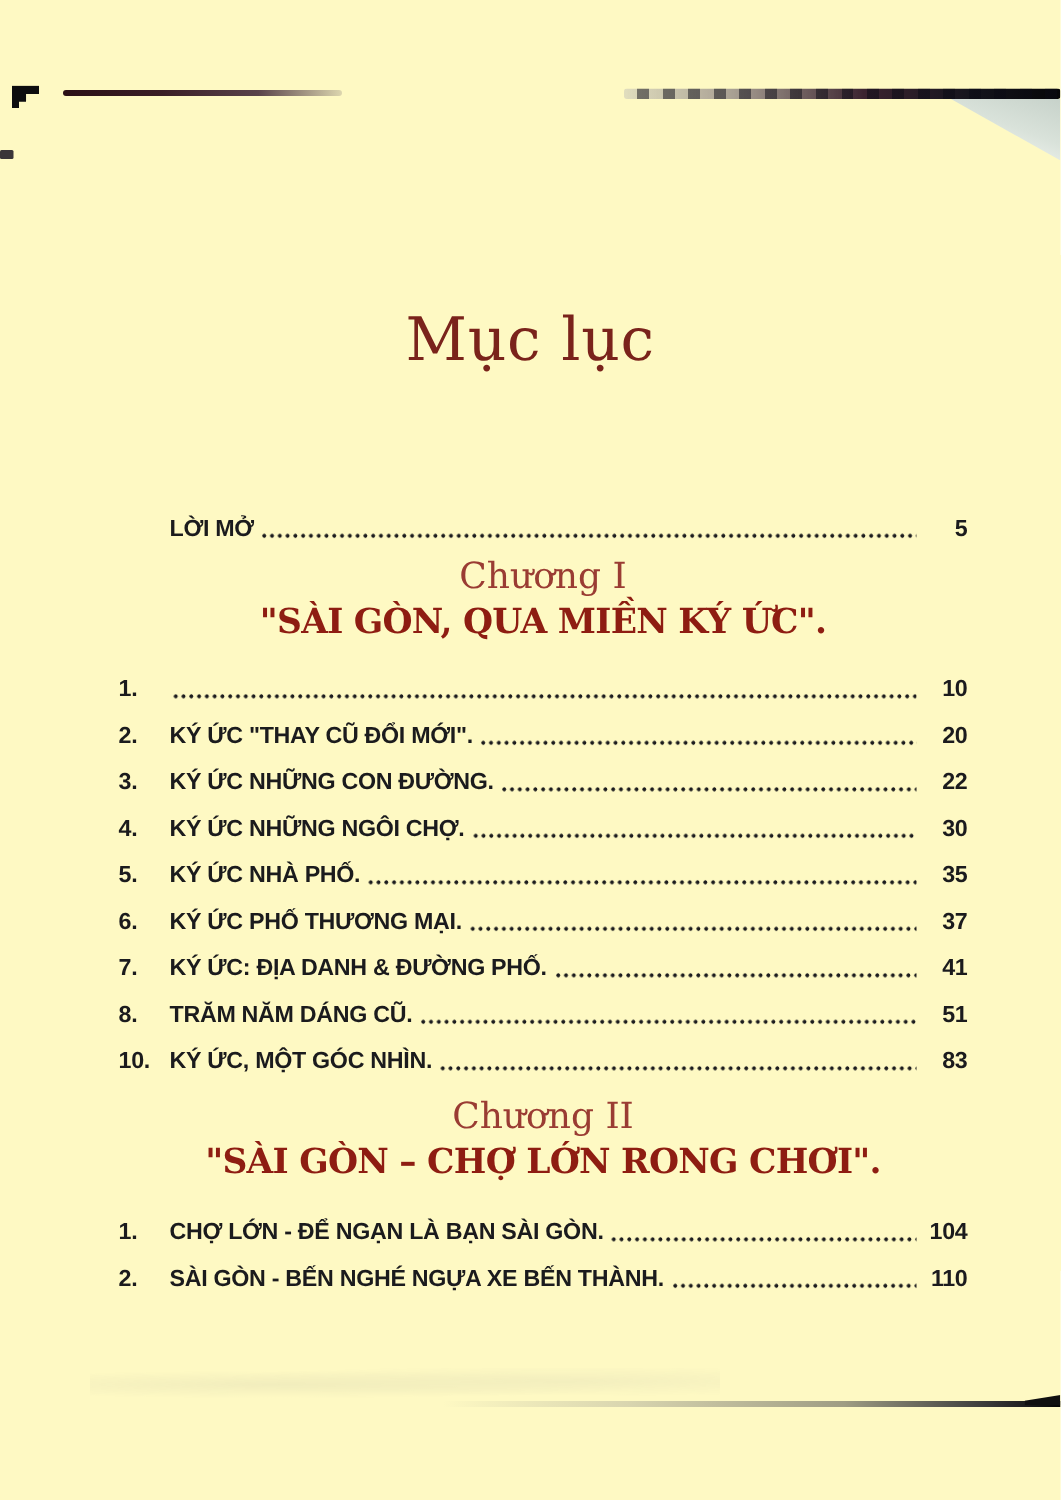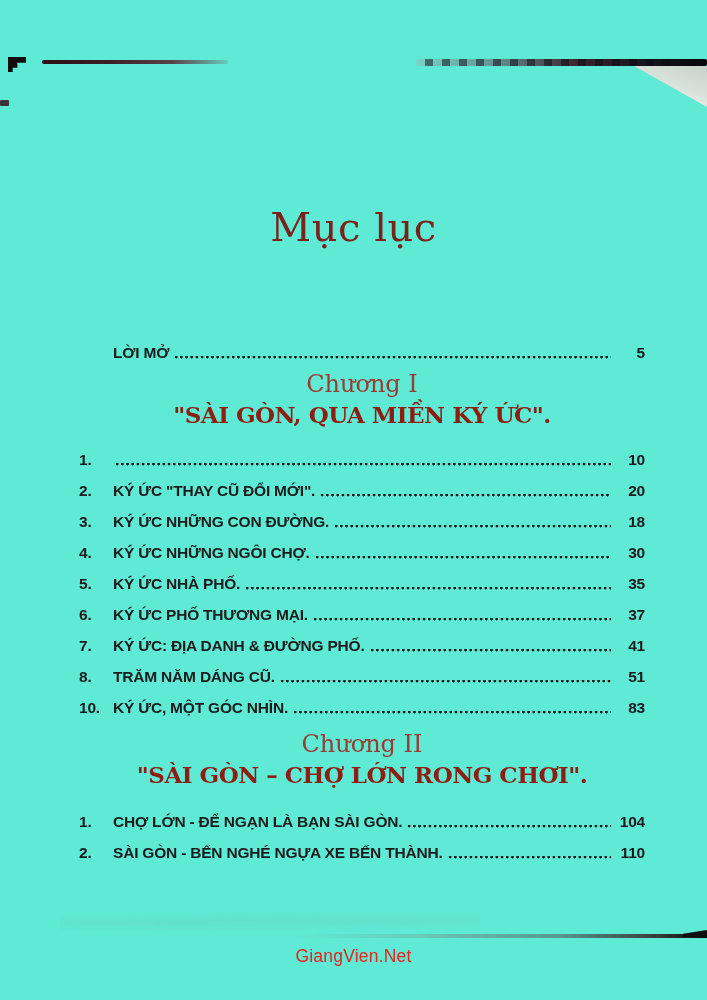--- a/index.html
+++ b/index.html
@@ -5,21 +5,21 @@
   html,body{margin:0;padding:0;}
   body{
     width:707px;height:1000px;
     background:#ffffff;
     font-family:"Liberation Sans",sans-serif;
     overflow:hidden;
     position:relative;
   }
   .sheet{
     position:absolute;inset:0;
-    background:#5eead4;
+    background:#fef9c3;
   }
 
   
   .artifact{position:absolute;pointer-events:none;}
   .art-flag{
     left:8px;top:57px;width:18px;height:15px;background:#0d0d0f;
     clip-path:polygon(0 0,100% 0,100% 38%,52% 38%,52% 72%,26% 72%,26% 100%,0 100%);
   }
   .art-line-left{
     left:42px;top:60px;width:186px;height:4px;
@@ -160,21 +160,21 @@
       <div class="toc-row">
         <span class="num">2.</span>
         <span class="label">KÝ ỨC "THAY CŨ ĐỔI MỚI".</span>
         <span class="dots"></span>
         <span class="pagenum">20</span>
       </div>
       <div class="toc-row">
         <span class="num">3.</span>
         <span class="label">KÝ ỨC NHỮNG CON ĐƯỜNG.</span>
         <span class="dots"></span>
-        <span class="pagenum">18</span>
+        <span class="pagenum">22</span>
       </div>
       <div class="toc-row">
         <span class="num">4.</span>
         <span class="label">KÝ ỨC NHỮNG NGÔI CHỢ.</span>
         <span class="dots"></span>
         <span class="pagenum">30</span>
       </div>
       <div class="toc-row">
         <span class="num">5.</span>
         <span class="label">KÝ ỨC NHÀ PHỐ.</span>
@@ -220,15 +220,14 @@
       <div class="toc-row">
         <span class="num">2.</span>
         <span class="label">SÀI GÒN - BẾN NGHÉ NGỰA XE BẾN THÀNH.</span>
         <span class="dots"></span>
         <span class="pagenum">110</span>
       </div>
     </div>
 
   </div>
 
-  <div class="watermark">GiangVien.Net</div>
 
 </div>
 
 </body></html>

